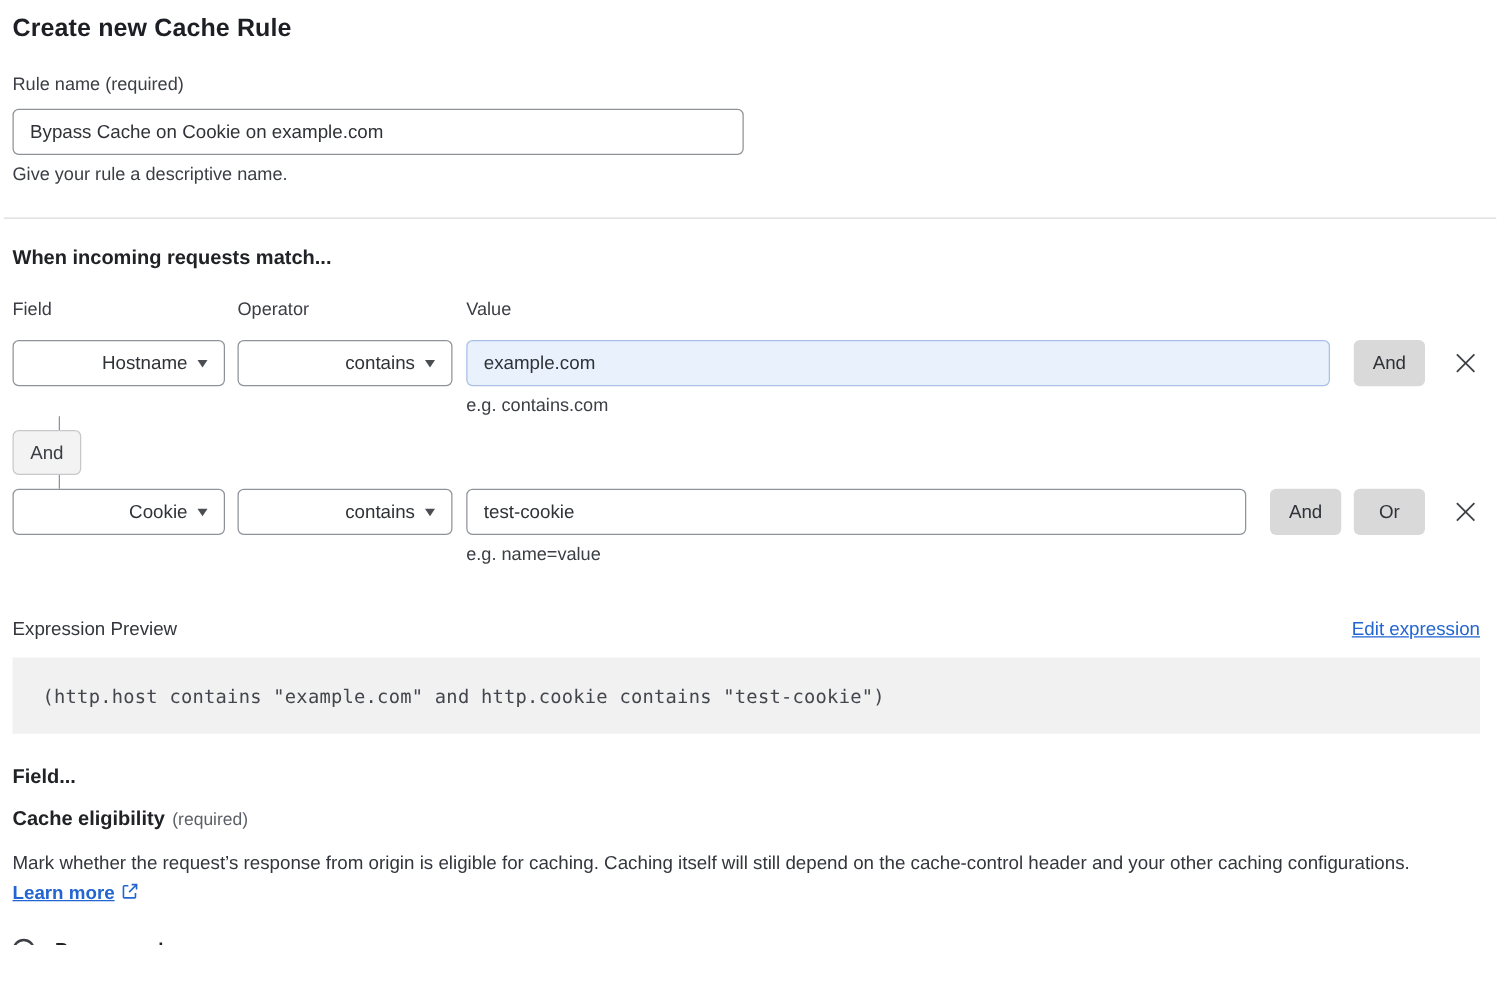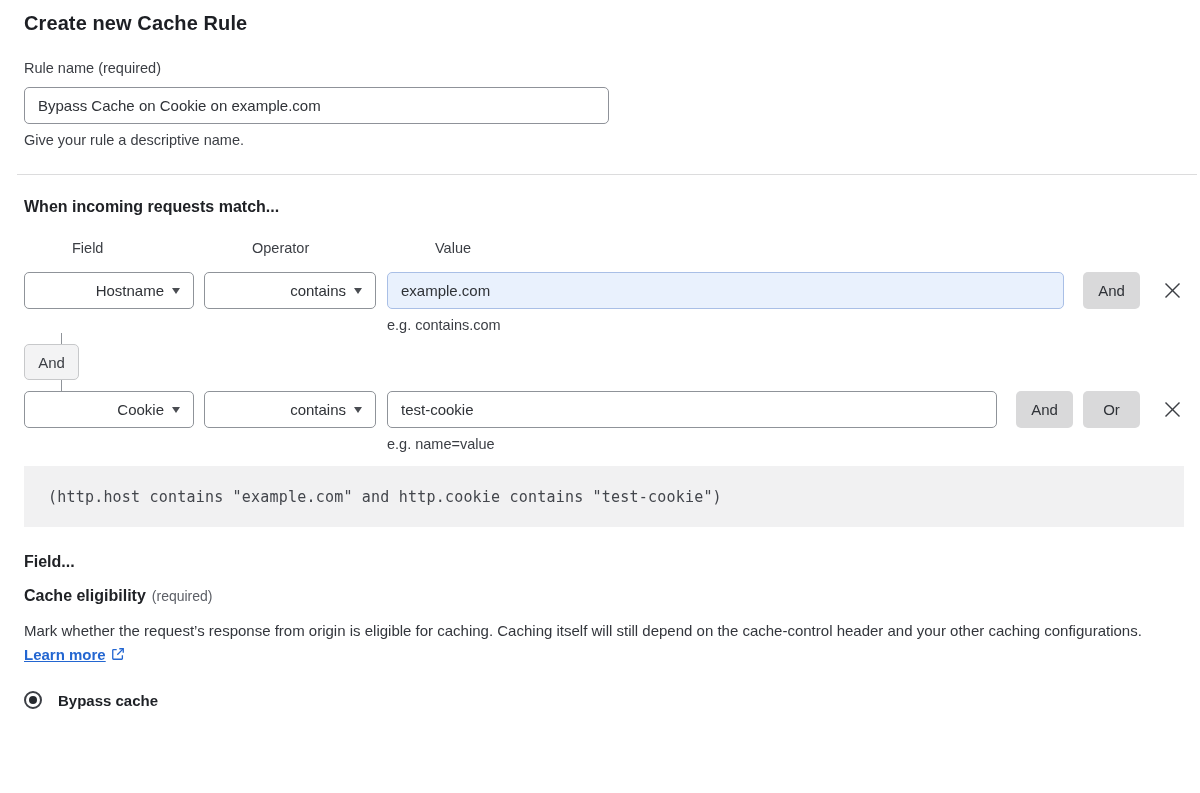--- a/index.html
+++ b/index.html
@@ -3,21 +3,21 @@
 <meta charset="utf-8">
 <style>
   * { margin: 0; padding: 0; box-sizing: border-box; }
   html, body { background: #fff; }
   body { font-family: "Liberation Sans", "DejaVu Sans", sans-serif; color: #33363c; }
   .page {
     position: relative;
     width: 1200px; height: 756px;
     background: #fff;
     overflow: hidden;
-    padding: 11px 16px 0 24px;
+    padding: 11px 16px 0 10px;
   }
 
   .page-title {
     font-size: 20px; font-weight: 700; color: #1d1f24;
     line-height: 24px; letter-spacing: .1px;
   }
 
   .field-label { font-size: 14.5px; color: #3b3e44; line-height: 17px; }
 
   .rule-name-label { margin-top: 25px; }
@@ -33,21 +33,21 @@
 
   .divider {
     border: none; border-top: 1px solid #dcdcdd;
     margin: 26px -13px 0 -7px;
   }
 
   .section-heading { margin-top: 23px; font-size: 16px; font-weight: 700; color: #202226; }
 
   
   .cols-header { display: flex; margin-top: 24px; }
-  .cols-header .col-field { width: 170px; margin-right: 10px; margin-left: 48px; }
+  .cols-header .col-field { width: 170px; margin-right: 10px; }
   .cols-header .col-operator { width: 172px; margin-right: 11px; }
   .cols-header .col-value { flex: 1; }
 
   .cond-row { display: flex; margin-top: 15px; align-items: flex-start; }
   .select {
     height: 37px; background: #fff;
     border: 1px solid #8f9399; border-radius: 5px;
     display: flex; align-items: center; justify-content: flex-end;
     padding: 0 13px; font-size: 15px; color: #2f3237;
     cursor: pointer; flex: none;
@@ -198,20 +198,24 @@
     <button class="logic-btn">And</button>
     <button class="logic-btn">Or</button>
     <button class="remove-btn">
       <svg width="17" height="17" viewBox="0 0 17 17">
         <line x1="1.5" y1="1.5" x2="15.5" y2="15.5" stroke="#3c3f44" stroke-width="1.4"></line>
         <line x1="15.5" y1="1.5" x2="1.5" y2="15.5" stroke="#3c3f44" stroke-width="1.4"></line>
       </svg>
     </button>
   </div>
 
+  <div class="expr-header">
+    <span class="expr-label">Expression Preview</span>
+    <a class="link">Edit expression</a>
+  </div>
   <div class="code-block">(http.host contains "example.com" and http.cookie contains "test-cookie")</div>
 
   <h2 class="section-heading then-heading">Field...</h2>
 
   <h3 class="eligibility-heading"><span>Cache eligibility</span><span class="required-note">(required)</span></h3>
 
   <p class="description"><span>Mark whether the request’s response from origin is eligible for caching. Caching itself will still depend on the cache-control header and your other caching configurations.</span>
     <span class="learn-more-wrap"><a class="link">Learn more</a><svg class="external-icon" width="14" height="14" viewBox="0 0 16 16" fill="none">
       <path d="M6.5 3H2.8C2.36 3 2 3.36 2 3.8v9.4c0 .44.36.8.8.8h9.4c.44 0 .8-.36.8-.8V9.5" stroke="#2366d1" stroke-width="1.5"></path>
       <path d="M9.5 2H14v4.5" stroke="#2366d1" stroke-width="1.5"></path>

